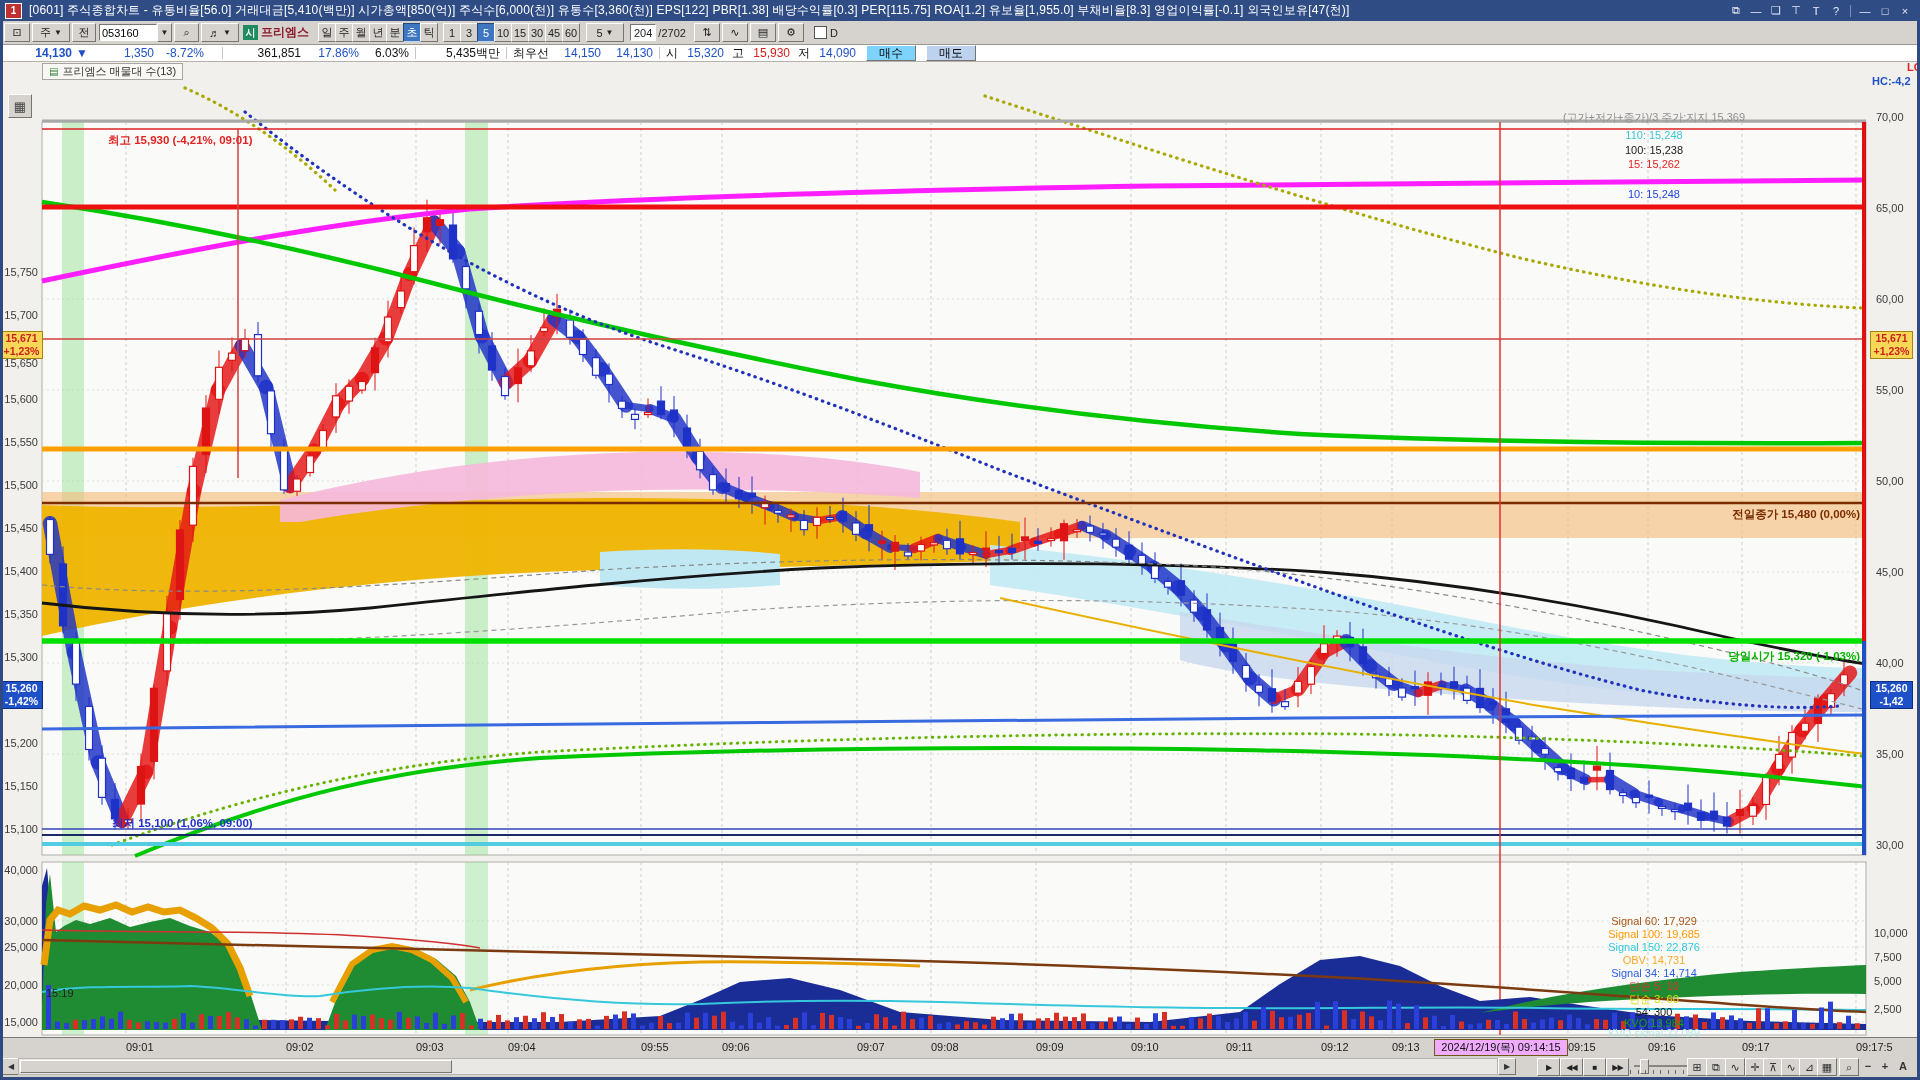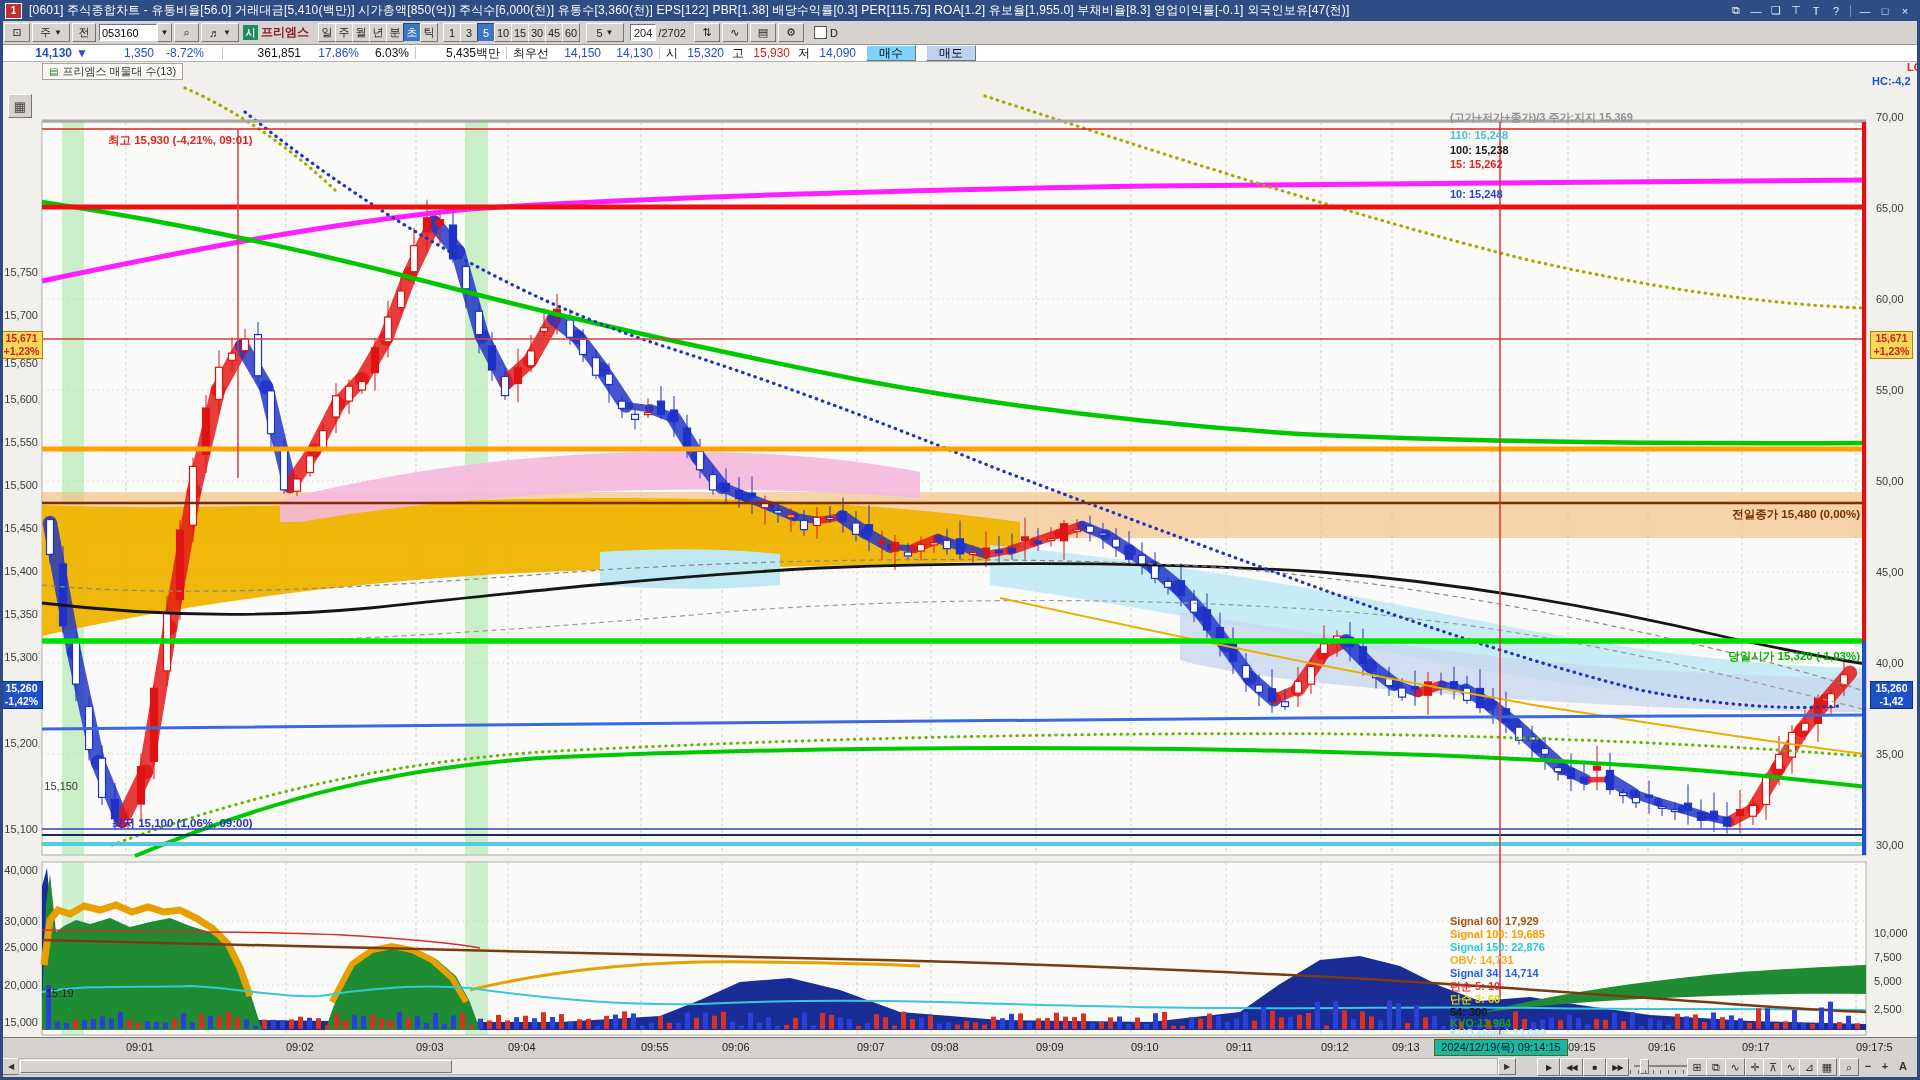--- a/index.html
+++ b/index.html
@@ -49,34 +49,34 @@
     font-size:11px;color:#333;display:flex;align-items:center;padding:0 6px;gap:4px;z-index:10;}
   .tab .ticon{color:#2E7D32;font-size:10px;}
   .gridbtn{position:absolute;left:8px;top:33px;width:22px;height:22px;font-size:13px;color:#444;
     display:flex;align-items:center;justify-content:center;z-index:10;}
   svg.plot{position:absolute;left:0;top:0;width:1920px;height:1080px;pointer-events:none;}
   .layer{position:absolute;left:0;top:0;width:1920px;height:1080px;pointer-events:none;z-index:20;}
   .ax{position:absolute;font-size:11px;color:#3A3A3A;transform:translateY(-50%);white-space:nowrap;}
   .axl{left:2px;width:36px;text-align:right;}
   .axr{left:1876px;}
   .lr{left:1874px;}
-  .leg{position:absolute;left:1450px;width:408px;text-align:left;font-size:11px;font-weight:bold;
+  .leg{position:absolute;left:1450px;width:408px;text-align:center;font-size:11px;font-weight:normal;
     transform:translateY(-50%);white-space:nowrap;}
   .ann{position:absolute;font-size:11.5px;font-weight:bold;transform:translateY(-50%);white-space:nowrap;}
   .ann-r{left:1420px;width:440px;text-align:right;}
   .pbox{position:absolute;width:41px;font-size:10.5px;font-weight:bold;text-align:center;line-height:13px;
     border:1px solid;z-index:25;}
   .ybox{background:#F8D856;color:#CC2020;border-color:#A98312;}
   .bbox{background:#1E50C8;color:#FFF;border-color:#0E2C80;}
   .corner{position:absolute;left:1872px;font-size:11px;font-weight:bold;transform:translateY(-50%);white-space:nowrap;}
   
   .timeaxis{position:absolute;left:0;top:1037px;width:1920px;height:19px;background:#D6D3CE;
     border-top:1px solid #7A7875;z-index:30;}
   .tlab{position:absolute;top:3px;font-size:11px;color:#222;white-space:nowrap;}
-  .datebox{position:absolute;left:1434px;top:1px;width:132px;height:15px;background:#14b8a6;
+  .datebox{position:absolute;left:1434px;top:1px;width:132px;height:15px;background:#f0abfc;
     border:1px solid #6B5A10;color:#111;font-size:11px;display:flex;align-items:center;justify-content:center;
     white-space:nowrap;z-index:31;}
   
   .bottombar{position:absolute;left:0;top:1056px;width:1920px;height:21px;background:#D6D3CE;z-index:30;}
   .sb-arrow{position:absolute;top:2px;width:16px;height:15px;font-size:8px;color:#333;
     display:flex;align-items:center;justify-content:center;}
   .sb-track{position:absolute;left:18px;top:2px;width:1478px;height:15px;background:#EAE8E4;
     border:1px solid #B7B4AF;}
   .sb-thumb{position:absolute;left:1px;top:1px;width:430px;height:11px;background:#D6D3CE;
     border:1px solid;border-color:#FFF #77746F #77746F #FFF;}
@@ -918,21 +918,21 @@
         <div class="ax axl" style="top: 315px;"><span>15,700</span></div>
         <div class="ax axl" style="top: 363px;"><span>15,650</span></div>
         <div class="ax axl" style="top: 399px;"><span>15,600</span></div>
         <div class="ax axl" style="top: 442px;"><span>15,550</span></div>
         <div class="ax axl" style="top: 485px;"><span>15,500</span></div>
         <div class="ax axl" style="top: 528px;"><span>15,450</span></div>
         <div class="ax axl" style="top: 571px;"><span>15,400</span></div>
         <div class="ax axl" style="top: 614px;"><span>15,350</span></div>
         <div class="ax axl" style="top: 657px;"><span>15,300</span></div>
         <div class="ax axl" style="top: 743px;"><span>15,200</span></div>
-        <div class="ax axl" style="top: 786px; margin-left: 40px;"><span>15,150</span></div>
+        <div class="ax axl" style="top: 786px;"><span>15,150</span></div>
         <div class="ax axl" style="top: 829px;"><span>15,100</span></div>
       </div>
     <div>
 
     <div class="ax axr" style="top: 117px;"><span>70,00</span></div>
         <div class="ax axr" style="top: 208px;"><span>65,00</span></div>
         <div class="ax axr" style="top: 299px;"><span>60,00</span></div>
         <div class="ax axr" style="top: 390px;"><span>55,00</span></div>
         <div class="ax axr" style="top: 481px;"><span>50,00</span></div>
         <div class="ax axr" style="top: 572px;"><span>45,00</span></div>

